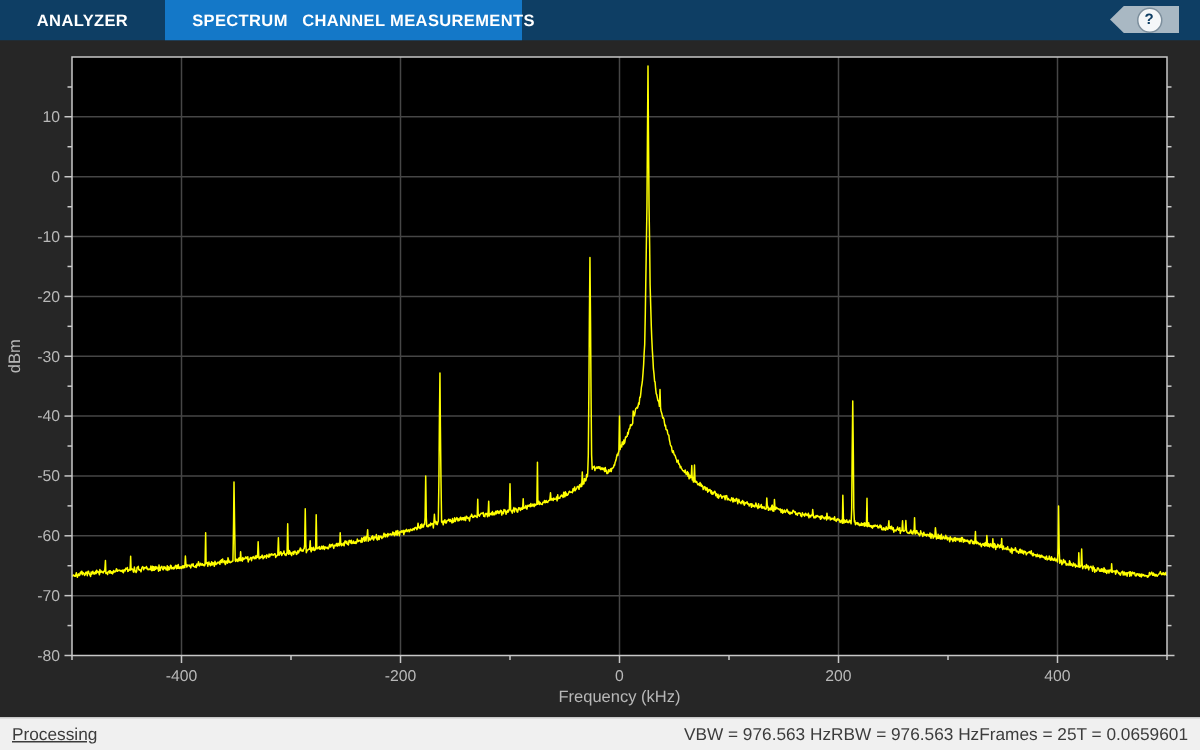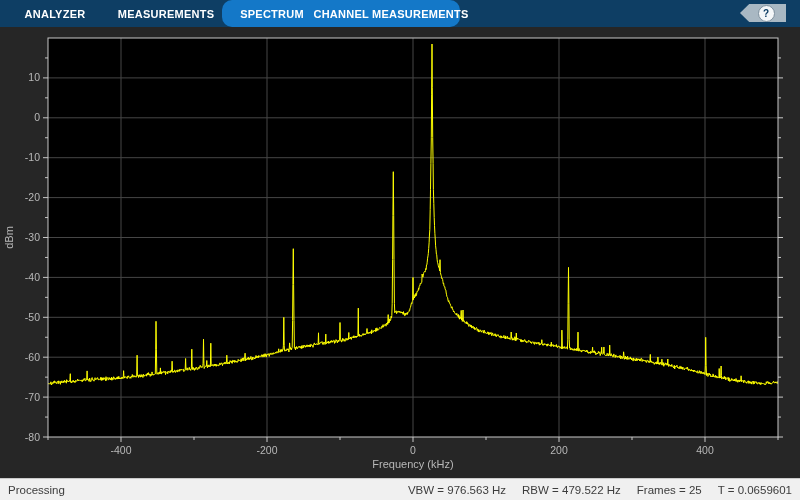--- a/index.html
+++ b/index.html
@@ -7,21 +7,21 @@
     width:800px;height:500px;overflow:hidden;position:relative;
     font-family:"Liberation Sans", sans-serif;
     background:#262626;
   }
   
   .toolbar{
     position:absolute;top:0;left:0;width:800px;height:27px;
     background:var(--accent-dark,#0e3e64);
     display:flex;align-items:stretch;
   }
-  .tabgroup{display:flex;align-items:stretch;border-radius:10px;}
+  .tabgroup{display:flex;align-items:stretch;}
   .tabgroup.highlight{background:var(--accent-light,#1478c8);}
   .tab{
     display:flex;align-items:center;justify-content:center;
     color:#ffffff;font-size:11px;font-weight:600;letter-spacing:.25px;
     white-space:nowrap;cursor:default;
   }
   .toolbar-spacer{flex:1;}
   .help-btn{
     position:absolute;top:4px;right:14px;width:46px;height:18px;
     background:#a9b8c3;
@@ -42,31 +42,30 @@
   }
   .figure svg{position:absolute;top:0;left:0;}
   
   .statusbar{
     position:absolute;bottom:0;left:0;width:800px;height:22px;
     background:var(--statusbar-bg,#f0f0f0);
     border-top:1px solid #c9c9c9;box-sizing:border-box;
     display:flex;align-items:center;
     font-size:11.5px;color:#3c3c3c;
   }
-  .status-left{padding-left:8px;flex:1;}
+  .status-left{padding-left:8px;flex:1;text-decoration:underline;}
   .status-right{padding-right:8px;display:flex;}
-  .status-right span{margin-left:16px;white-space:nowrap;}
+  .status-right span{white-space:nowrap;}
 </style>
 </head>
 <body style="--accent-dark: #0e3e64; --accent-light: #1478c8; --figure-bg: #262626; --statusbar-bg: #f0f0f0;">
 
 <div class="toolbar">
   <div class="tabgroup">
     <div class="tab" style="width:110px">ANALYZER</div>
-    <div class="tab" style="width:112px">MEASUREMENTS</div>
   </div>
   <div class="tabgroup highlight">
     <div class="tab" style="width:100px">SPECTRUM</div>
     <div class="tab" style="width:138px">CHANNEL MEASUREMENTS</div>
   </div>
   <div class="toolbar-spacer"></div>
   <div class="help-btn">
     <div class="help-circle">?</div>
   </div>
 </div>
@@ -163,17 +162,17 @@
       <text x="40" y="54.400000000000006" fill="#b8b8b8" font-size="10.5" text-anchor="end" font-family="&quot;Liberation Sans&quot;, sans-serif">10</text>
       <text x="413" y="441" fill="#b8b8b8" font-size="11" text-anchor="middle" font-family="&quot;Liberation Sans&quot;, sans-serif">Frequency (kHz)</text>
       <text x="13" y="210.5" fill="#b8b8b8" font-size="11" text-anchor="middle" transform="rotate(-90 13 210.5)" font-family="&quot;Liberation Sans&quot;, sans-serif">dBm</text>
     </svg>
 </div>
 
 <div class="statusbar">
   <div class="status-left">Processing</div>
   <div class="status-right">
     <span>VBW = 976.563 Hz</span>
-    <span>RBW = 479.522 Hz</span>
+    <span>RBW = 976.563 Hz</span>
     <span>Frames = 25</span>
     <span>T = 0.0659601</span>
   </div>
 </div>
 
 </body></html>

